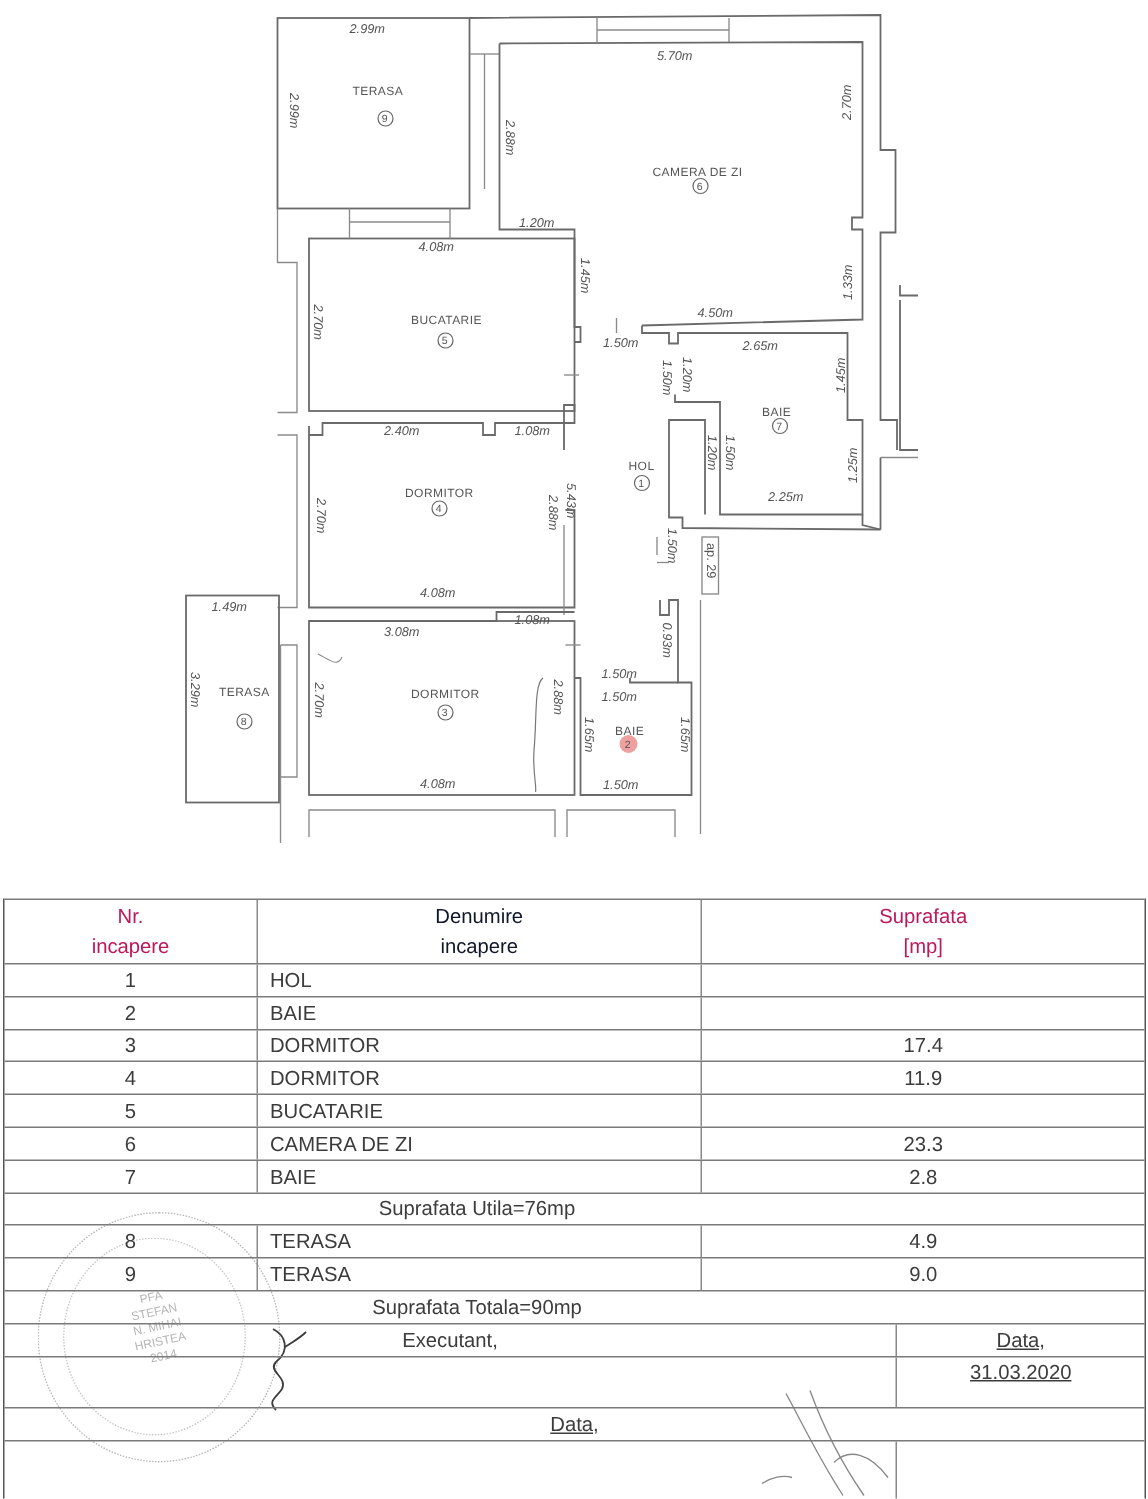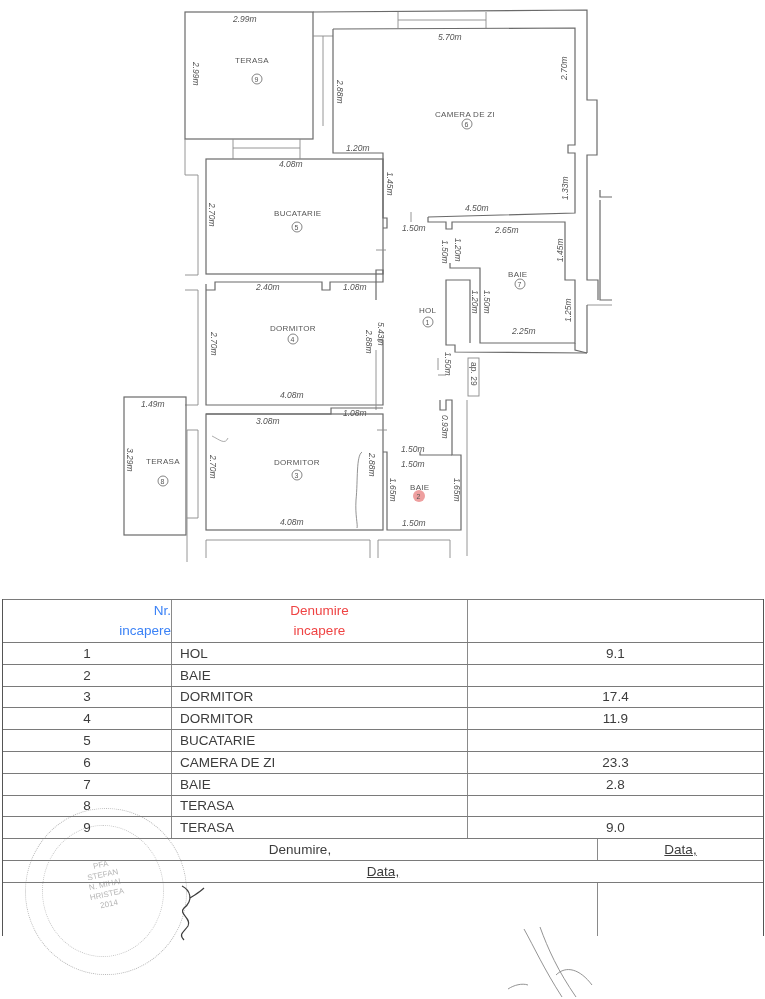--- a/index.html
+++ b/index.html
@@ -19,22 +19,22 @@
   .table {
     position: absolute; left: 2px; top: 599px; width: 760px;
     border-left: 1.2px solid #555; border-right: 1.2px solid #555;
     font-size: 13.5px; color: #3c3c3c;
   }
   .row { display: flex; border-top: 1px solid #7a7a7a; }
   .cell { box-sizing: border-box; display: flex; align-items: center; }
   .c1 { width: 169px; justify-content: center; border-right: 1px solid #8a8a8a; }
   .c2 { width: 296px; padding-left: 8px; border-right: 1px solid #8a8a8a; }
   .c3 { flex: 1; justify-content: center; }
-  .head .cell { flex-direction: column; justify-content: center; line-height: 20px; text-align: center; color: #3b82f6; align-items: flex-end; }
-  .head .c2 { padding-left: 0; align-items: center; color: #ef4444; }
+  .head .cell { flex-direction: column; justify-content: center; line-height: 20px; text-align: center; color: #be185d; }
+  .head .c2 { padding-left: 0; align-items: center; color: #0f172a; }
   .head { height: 42px; }
   .data { height: 20.8px; }
   .span { height: 20.8px; justify-content: center; width: 100%; padding-right: 130px; }
   .sig .cl { width: 595px; justify-content: center; border-right: 1px solid #8a8a8a; }
   .sig .cr { flex: 1; justify-content: center; text-decoration: underline; }
   .sig { height: 21px; }
   .sig.tall { height: 33px; }
   .sig.tall .cr { align-items: flex-start; padding-top: 2px; }
   .sig.last { height: 53px; border-bottom: none; }
 
@@ -213,26 +213,29 @@
 <div class="table">
   <div class="row head">
     <div class="cell c1">
       <span>Nr.</span>
         <span>incapere</span>
     </div>
     <div class="cell c2">
       <span>Denumire</span>
         <span>incapere</span>
     </div>
+    <div class="cell c3">
+      <span>Suprafata</span>
+        <span>[mp]</span>
+    </div>
   </div>
 
   <div class="row data">
     <div class="cell c1">1</div>
     <div class="cell c2">HOL</div>
-    <div class="cell c3">9.1</div>
   </div>
   <div class="row data">
     <div class="cell c1">2</div>
     <div class="cell c2">BAIE</div>
   </div>
   <div class="row data">
     <div class="cell c1">3</div>
     <div class="cell c2">DORMITOR</div>
     <div class="cell c3">17.4</div>
   </div>
@@ -249,35 +252,46 @@
     <div class="cell c1">6</div>
     <div class="cell c2">CAMERA DE ZI</div>
     <div class="cell c3">23.3</div>
   </div>
   <div class="row data">
     <div class="cell c1">7</div>
     <div class="cell c2">BAIE</div>
     <div class="cell c3">2.8</div>
   </div>
 
+  <div class="row">
+    <div class="cell span">Suprafata Utila=76mp</div>
+  </div>
 
   <div class="row data">
     <div class="cell c1">8</div>
     <div class="cell c2">TERASA</div>
+    <div class="cell c3">4.9</div>
   </div>
   <div class="row data">
     <div class="cell c1">9</div>
     <div class="cell c2">TERASA</div>
     <div class="cell c3">9.0</div>
   </div>
 
+  <div class="row">
+    <div class="cell span">Suprafata Totala=90mp</div>
+  </div>
 
   <div class="row sig">
-    <div class="cell cl">Denumire,</div>
+    <div class="cell cl">Executant,</div>
     <div class="cell cr">Data,</div>
+  </div>
+  <div class="row sig tall">
+    <div class="cell cl"></div>
+    <div class="cell cr">31.03.2020</div>
   </div>
   <div class="row sig">
     <div class="cell cr">Data,</div>
   </div>
   <div class="row sig last">
     <div class="cell cl"></div>
     <div class="cell cr"></div>
   </div>
 </div>
 

